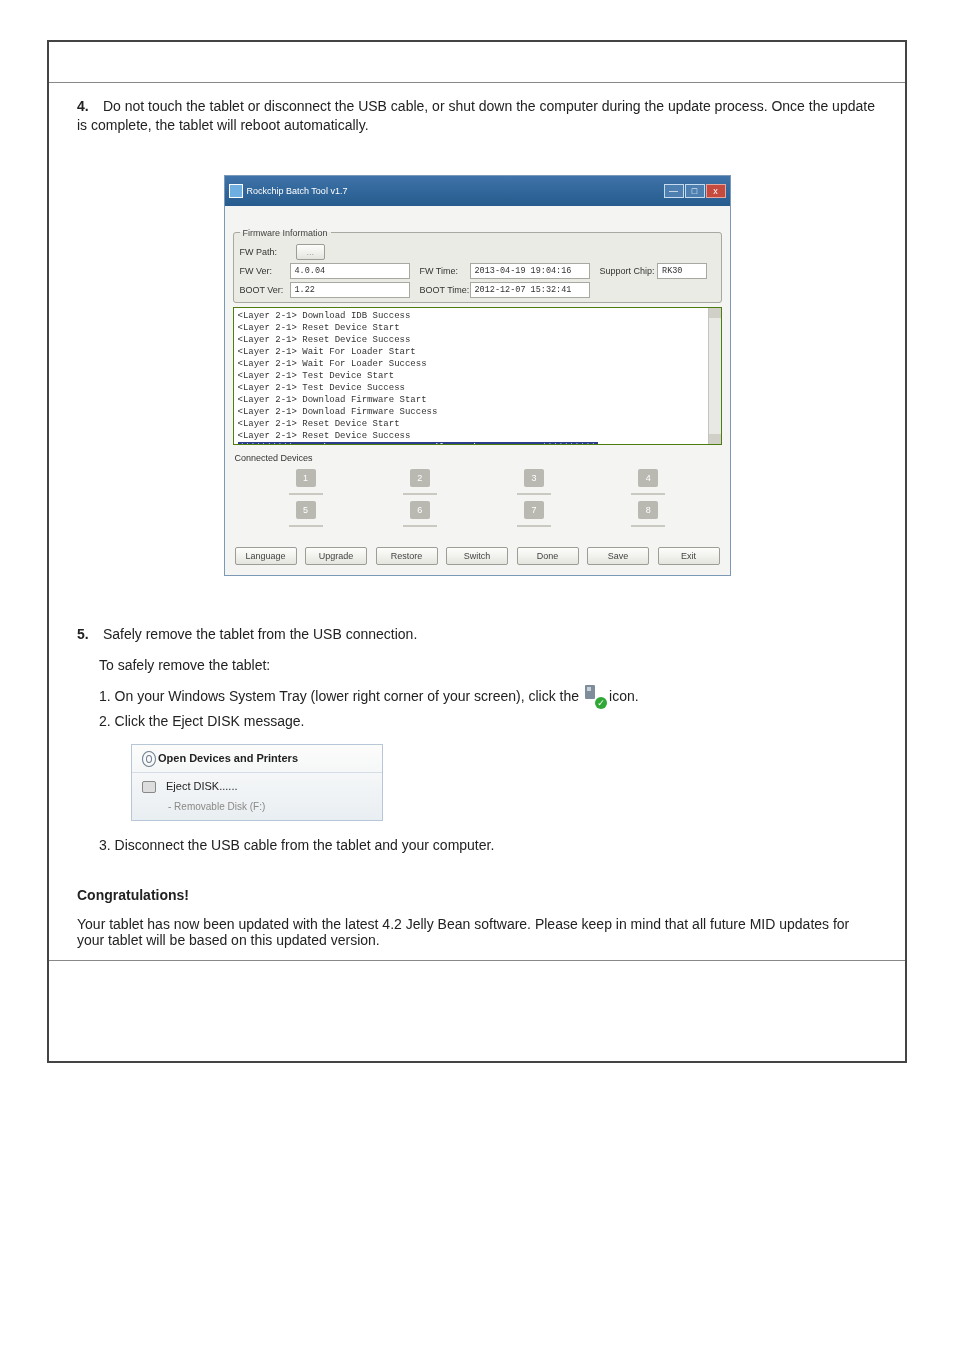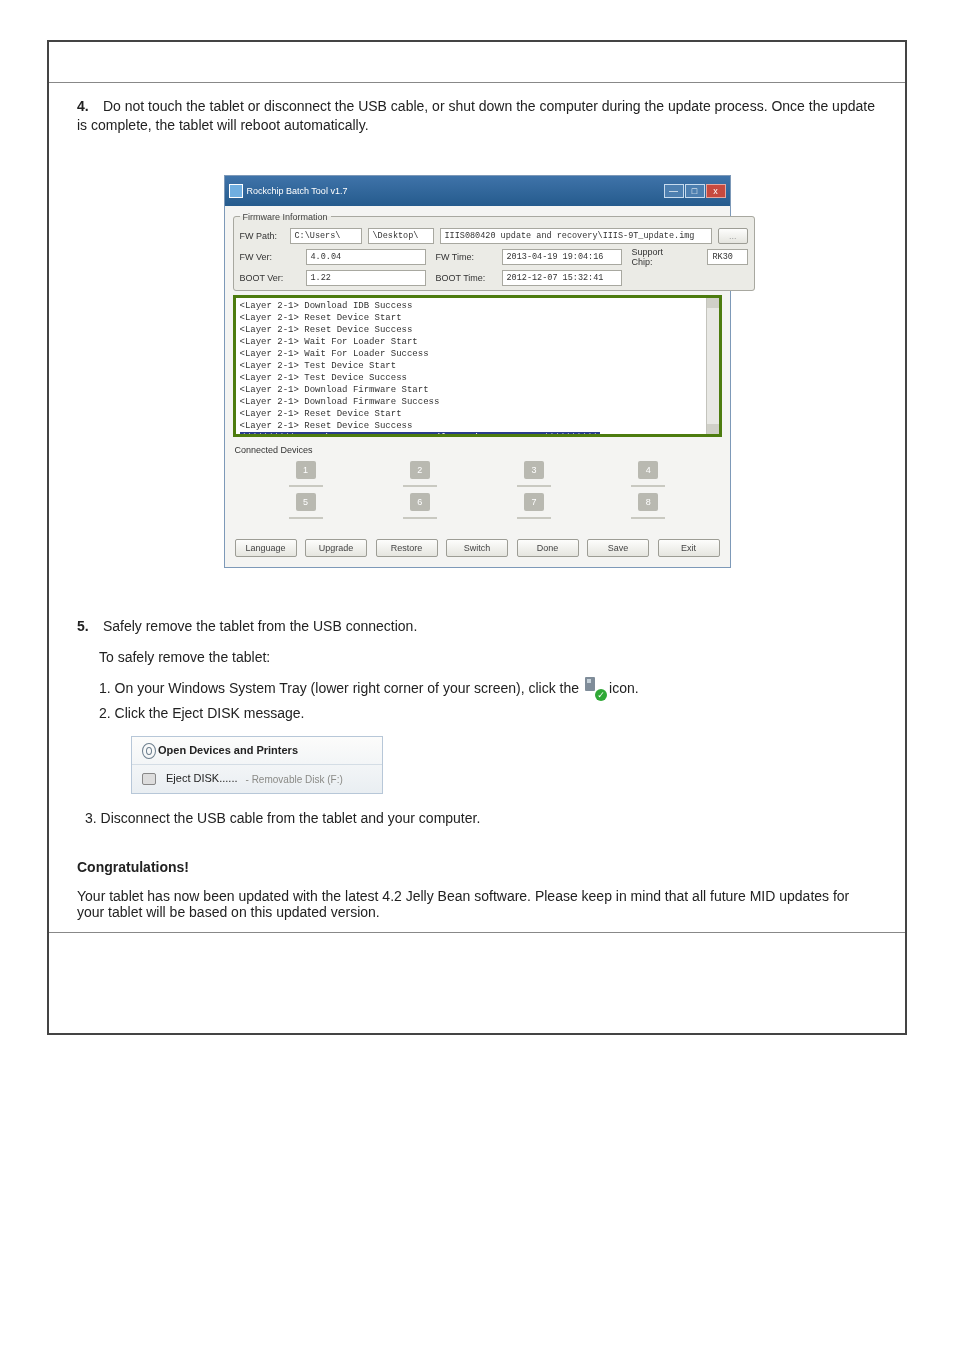--- a/index.html
+++ b/index.html
@@ -9,36 +9,36 @@
   .intro{font-size:14px;line-height:1.35;margin:0 0 40px 0}
   .step-num{font-weight:bold;display:inline-block;width:22px}
   
   .app-window{width:505px;margin:0 auto 48px auto;border:1px solid #7d99b8;font-family:Tahoma,sans-serif;font-size:9px;color:#333;position:relative;background:#f4f4f2}
   .titlebar{height:30px;background:linear-gradient(#3f73a9,#255b8d);color:#fff;display:flex;align-items:center;padding:0 4px;font-size:9px}
   .titlebar .ticon{width:12px;height:12px;background:#6faee0;border:1px solid #fff;margin-right:4px}
   .titlebar .spacer{flex:1}
   .wbtn{width:18px;height:12px;margin-left:1px;display:flex;align-items:center;justify-content:center;font-size:9px}
   .wbtn.min,.wbtn.max{background:#4d7fb0;color:#fff;border:1px solid #c7dbee}
   .wbtn.close{background:#c74a3f;color:#fff;border:1px solid #e6a7a0}
-  .pane{padding:6px 8px 8px 8px}
+  .pane{padding:22px 8px 8px 8px}
   fieldset{border:1px solid #a8a8a0;border-radius:3px;padding:4px 6px 4px 6px;margin:0 0 2px 0;background:#ebebe6}
   legend{font-size:9px;color:#444;padding:0 3px}
   .row{display:flex;align-items:center;margin:2px 0}
   .lbl{width:50px}
   .inset{background:#fff;border:1px solid #a8a8a0;padding:2px 4px;font-family:"Courier New",monospace;font-size:8.5px}
   .fw-path{flex:1;display:flex;gap:6px}
   .fw-path .seg1{width:62px}
   .fw-path .seg2{width:56px}
   .fw-path .seg3{flex:1}
   .btn{background:linear-gradient(#fdfdfc,#e5e5df);border:1px solid #9d9d95;border-radius:2px;padding:2px 10px;font-size:9px;color:#444}
   .btn.dim{color:#a0a0a0}
   .meta-row{display:flex;gap:10px;margin-top:3px}
-  .meta-row .cell{display:flex;align-items:center;gap:16px}
+  .meta-row .cell{display:flex;align-items:center;gap:0}
   .meta-row .val{width:110px}
-  .log{background:#fff;border:3px solid #4d7c0f;height:132px;margin-top:4px;font-family:"Courier New",monospace;font-size:9px;line-height:12px;padding:2px 4px;position:relative;overflow:hidden}
+  .log{background:#fff;border:1px solid #4d7c0f;height:132px;margin-top:4px;font-family:"Courier New",monospace;font-size:9px;line-height:12px;padding:2px 4px;position:relative;overflow:hidden}
   .log .hl{background:#2a3d8c;color:#fff;display:inline-block;padding:0 2px}
   .log .scroll{position:absolute;right:0;top:0;bottom:0;width:12px;background:#e8e8e4;border-left:1px solid #c4c4bd}
   .log .scroll i{position:absolute;left:0;right:0;height:10px;background:#d0d0c8}
   .devices-label{margin:8px 0 0 2px}
   .dev-grid{display:grid;grid-template-columns:repeat(4,1fr);gap:6px 24px;padding:6px 28px}
   .dev-slot{display:flex;flex-direction:column;align-items:center}
   .dev-slot .box{width:20px;height:18px;background:#b9b9b1;color:#fff;display:flex;align-items:center;justify-content:center;font-size:9px;border-radius:2px}
   .dev-slot .line{width:34px;height:2px;background:#c9c9c1;margin-top:6px}
   .btnrow{display:flex;justify-content:space-between;margin:14px 2px 2px 2px}
   .btnrow .btn{padding:3px 0;width:62px;text-align:center}
@@ -47,21 +47,21 @@
   .step5 ol{list-style:none;padding:0;margin:0}
   .step5 li{margin:3px 0}
   .usb-icon-row{display:flex;align-items:center;gap:4px;margin-left:6px;line-height:1.6}
   .usb-icon{width:22px;height:22px;position:relative;display:inline-block;vertical-align:middle}
   .usb-icon .plug{position:absolute;left:2px;top:0;width:10px;height:14px;background:#7f8c99;border-radius:1px}
   .usb-icon .plug:before{content:"";position:absolute;left:2px;top:2px;width:4px;height:4px;background:#c7d2da}
   .usb-icon .check{position:absolute;right:-2px;bottom:-2px;width:12px;height:12px;border-radius:50%;background:#2fa836;color:#fff;font-size:9px;line-height:12px;text-align:center}
   
   .traymenu{width:250px;border:1px solid #b7c7d8;background:linear-gradient(#fcfcfb,#e9eef2);font-size:11px;margin:12px 0 14px 54px}
   .traymenu .mi{display:flex;align-items:center;padding:5px 10px;gap:2px;border-bottom:1px solid #d4dde5}
-  .traymenu .mi:last-child{border-bottom:none;flex-direction:row;align-items:flex-start;padding-left:30px}
+  .traymenu .mi:last-child{border-bottom:none;flex-direction:column;align-items:flex-start;padding-left:30px}
   .traymenu .mi .micon{width:14px;height:14px;display:flex;align-items:center;justify-content:center}
   .traymenu .sub{color:#8a8a86;font-size:10px;margin:2px 0 0 6px}
   .traymenu .bold{font-weight:bold}
   .footer-space{height:70px;border-top:1px solid #888;margin-top:12px}
   .congrats{font-weight:bold;font-size:14px;margin:4px 0 0 0}
   .body-txt{font-size:14px;margin:13px 0 0 0}
   
   .gearprint{width:14px;height:14px;border:1px solid #6b7d8c;border-radius:50%;position:relative}
   .gearprint:before{content:"";position:absolute;inset:3px;border:1px solid #6b7d8c;border-radius:50%}
   .diskicon{width:14px;height:10px;border:1px solid #888;border-radius:2px;position:relative;background:#ddd}
@@ -85,25 +85,20 @@
         <div class="spacer"></div>
         <div class="wbtn min">—</div>
         <div class="wbtn max">□</div>
         <div class="wbtn close">x</div>
       </div>
       <div class="pane">
         <fieldset>
           <legend>Firmware Information</legend>
           <div class="row">
             <span class="lbl">FW Path:</span>
-            <div class="fw-path">
-              <span class="inset seg1">C:\Users\</span>
-              <span class="inset seg2">\Desktop\</span>
-              <span class="inset seg3">IIIS080420 update and recovery\IIIS-9T_update.img</span>
-            </div>
             <button class="btn dim" style="margin-left:6px">...</button>
           </div>
           <div class="meta-row">
             <div class="cell">
                 <span class="lbl">FW Ver:</span>
                 <span class="inset val">4.0.04</span>
               </div>
             <div class="cell">
                 <span class="lbl">FW Time:</span>
                 <span class="inset val">2013-04-19 19:04:16</span>
@@ -220,21 +215,21 @@
                 <span class="diskicon"></span>
               </span>
             <span>
               <span>Eject DISK</span><span>......</span>
             </span>
           </div>
           <div class="sub">-  Removable Disk (F:)</div>
         </div>
       </div>
 
-      <ol style="margin-left:8px">
+      <ol style="margin-left:22px">
         <li>3. Disconnect the USB cable from the tablet and your computer.</li>
       </ol>
     </div>
 
     <p class="congrats">Congratulations!</p>
     <p class="body-txt">Your tablet has now been updated with the latest 4.2 Jelly Bean software. Please keep in mind that all future MID updates for your tablet will be based on this updated version.</p>
 
   </div>
   <div class="footer-space"></div>
 </div>

